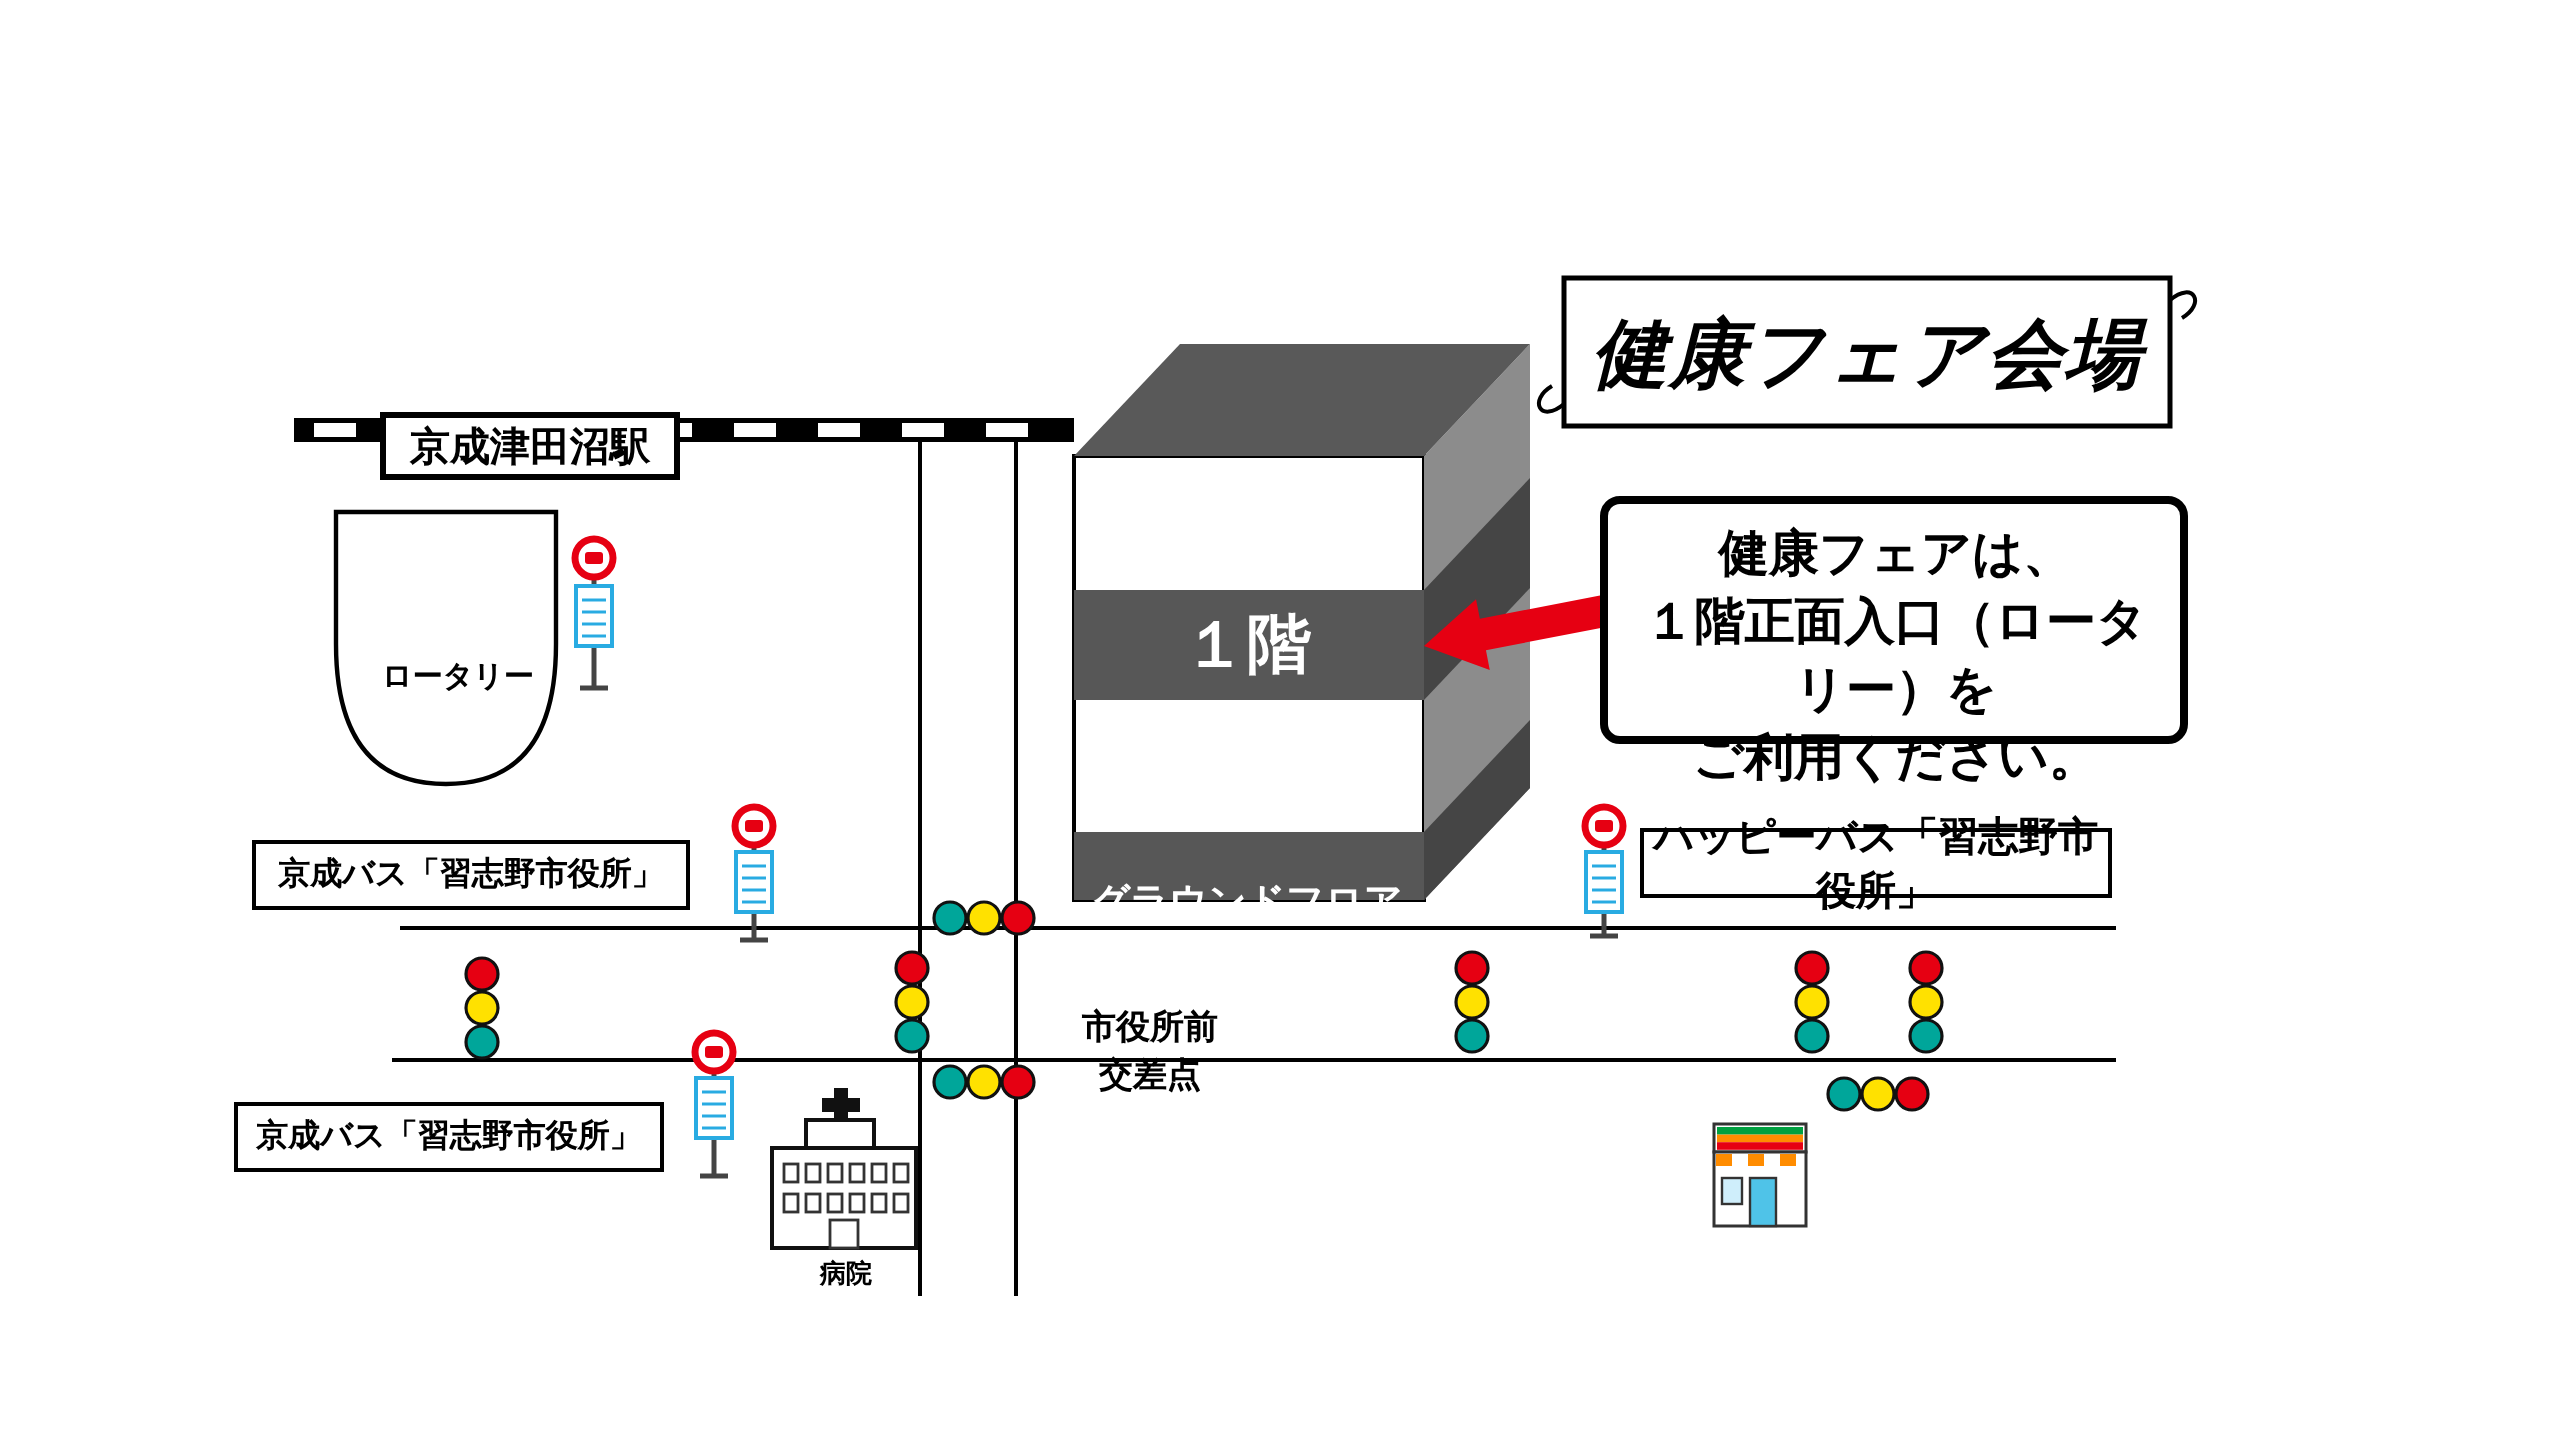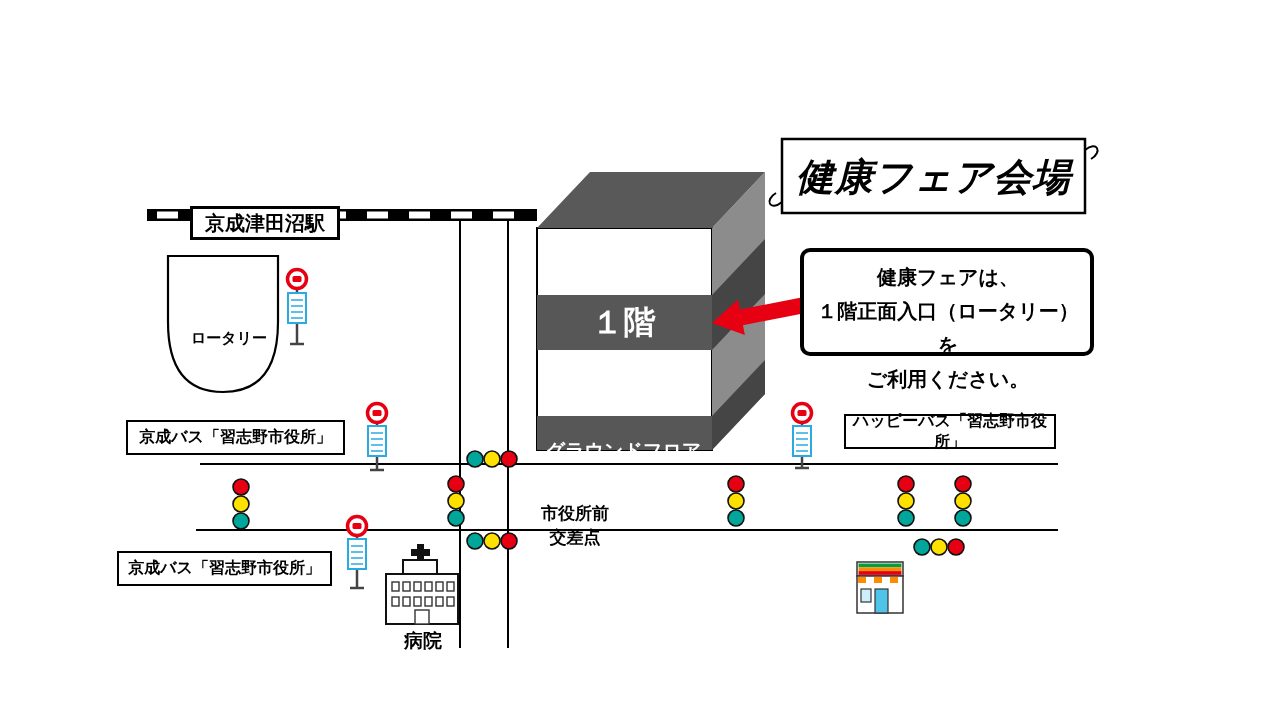--- a/index.html
+++ b/index.html
@@ -8,29 +8,29 @@
   .canvas { position:relative; width:1280px; height:720px; background:#fff; }
   .canvas > svg { position:absolute; left:0; top:0; z-index:1; }
   .lbl { position:absolute; z-index:2; font-weight:bold; color:#000;text-align:center; }
   .box { background:#fff; border:2.5px solid #000; display:flex; align-items:center; justify-content:center; }
   .center { display:flex; align-items:center; justify-content:center; text-align:right; }
 
   .station-box   { left:190px; top:206px; width:150px; height:34px; border-width:3px; font-size:20px; }
   .rotary-lbl    { left:168px; top:329px; width:122px; font-size:15px; text-align:center; }
   .bus-upper     { left:126px; top:420px; width:219px; height:35px; border-width:2px; font-size:16px; }
   .bus-lower     { left:117px; top:551px; width:215px; height:35px; border-width:2px; font-size:16px; }
-  .happy-bus     { left:820px; top:414px; width:212px; height:35px; border-width:2px; font-size:16px;margin-left:24px; }
+  .happy-bus     { left:820px; top:414px; width:236px; height:35px; border-width:2px; font-size:20px; }
   .intersection  { left:520px; top:478px; width:110px; font-size:17px; line-height:24px;margin-top:24px; }
-  .hospital-lbl  { left:391px; top:628px; width:64px; font-size:19px; text-align:center; }
+  .hospital-lbl  { left:391px; top:628px; width:64px; font-size:13px; text-align:center; }
   .floor-lbl     { left:537px; top:297px; width:173px; height:52px; font-size:32px; color:#fff; }
   .ground-lbl    { left:537px; top:415px; width:173px; height:34px; font-size:19px; color:#fff;margin-top:19px; }
   .banner-title  { left:785px; top:146px; width:297px; height:62px; font-size:38px; font-style:italic; letter-spacing:1px; }
-  .info-box { left:800px; top:248px; width:294px; height:108px; background:#fff;
+  .info-box { left:800px; top:248px; width:294px; height:124px; background:#fff;
     border:4px solid #000; border-radius:10px; padding:8px 10px 8px 12px;
-    font-size:20px; line-height:34px; z-index:2; }
+    font-size:25px; line-height:34px; z-index:2; }
 </style>
 </head>
 <body>
 
 <div class="canvas">
 
   <svg width="1280" height="720" viewBox="0 0 1280 720">
 
     <g>
       <line x1="147" y1="215" x2="537" y2="215" stroke="#000" stroke-width="12"></line>

